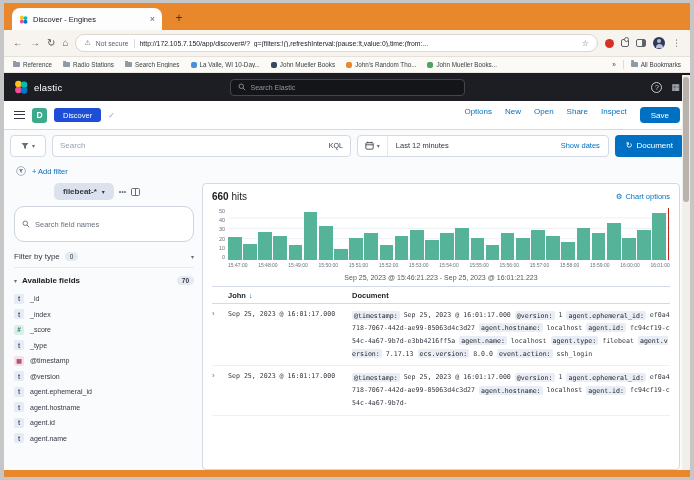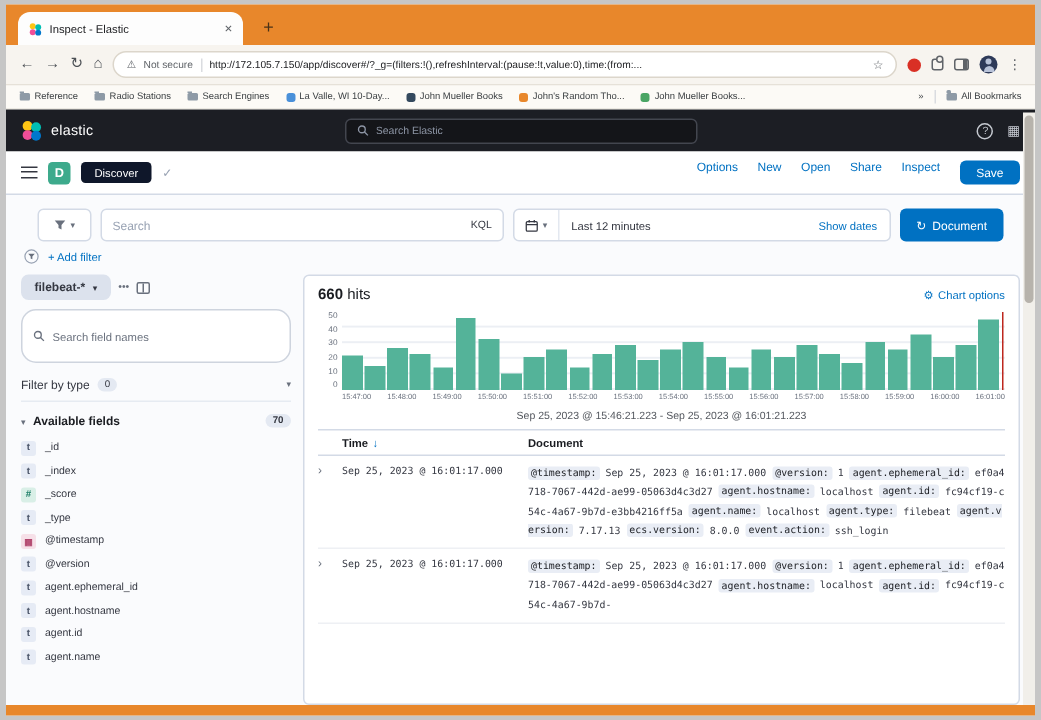--- a/index.html
+++ b/index.html
@@ -60,29 +60,29 @@
   .apps-grid { font-size:9px; }
 
   
   .kibana-header { height:29px; background:#fff; border-bottom:1px solid #D3DAE6; display:flex; align-items:center;
     gap:7px; padding:0 10px; flex:0 0 auto; }
   .hamburger { width:11px; height:9px; position:relative; }
   .hamburger span { position:absolute; left:0; right:0; height:1.4px; background:#343741; }
   .hamburger span:nth-child(1){top:0} .hamburger span:nth-child(2){top:3.6px} .hamburger span:nth-child(3){top:7.2px}
   .space-badge { width:15px; height:15px; border-radius:3px; background:#3DAA8C; color:#fff; font-weight:bold;
     font-size:8.5px; display:flex; align-items:center; justify-content:center; }
-  .crumb { background:#0f172a; color:#fff; font-size:7.5px; padding:2.5px 9px; border-radius:3px; }
+  .crumb { background:#1d4ed8; color:#fff; font-size:7.5px; padding:2.5px 9px; border-radius:3px; }
   .kh-check { color:#98A2B3; font-size:8px; }
   .kh-right { margin-left:auto; display:flex; align-items:flex-start; gap:13px; }
   .kh-link { color:#0071C2; font-size:8px; }
   .save-btn { background:#0071C2; color:#fff; border:0; font-size:8px; padding:3.5px 11px; border-radius:4px; font-family:inherit; }
 
   
   .app { flex:1; display:flex; flex-direction:column; background:#FAFBFD; min-height:0; }
-  .querybar { height:31px; display:flex; align-items:flex-end; gap:6px; padding:0 21px; flex:0 0 auto; }
+  .querybar { height:31px; display:flex; align-items:center; gap:6px; padding:0 6px; flex:0 0 auto; }
   .qb-filter-dd { width:36px; height:22px; border:1px solid #D3DAE6; background:#fff; border-radius:4px;
     display:flex; align-items:center; justify-content:center; gap:3px; color:#69707D; }
   .qb-search { flex:1; height:22px; border:1px solid #D3DAE6; background:#fff; border-radius:4px;
     display:flex; align-items:center; padding:0 7px; gap:5px; }
   .qb-search input { flex:1; border:0; outline:0; font-size:8px; color:#343741; font-family:inherit; background:transparent; }
   .qb-search input::placeholder { color:#98A2B3; }
   .kql { font-size:7px; color:#343741; }
   .qb-date { flex:0 0 252px; height:22px; border:1px solid #D3DAE6; background:#fff; border-radius:4px;
     display:flex; align-items:center; }
   .qb-date .cal-btn { display:flex; align-items:center; gap:3px; padding:0 7px; border-right:1px solid #E3E8F0;
@@ -92,21 +92,21 @@
   .refresh-btn { height:22px; background:#0071C2; color:#fff; border:0; border-radius:4px; font-size:8px;
     padding:0 11px; display:flex; align-items:center; gap:4px; font-family:inherit; }
   .filterrow { height:20px; display:flex; align-items:center; gap:6px; padding:0 12px; flex:0 0 auto; }
   .addfilter { color:#0071C2; font-size:7.5px;text-align:center; }
 
   
   .content { flex:1; display:flex; gap:8px; padding:2px 10px 0 10px; min-height:0; }
   .sidebar { flex:0 0 180px; display:flex; flex-direction:column; gap:6px; min-height:0; }
   .sb-top { display:flex; align-items:center; gap:5px; }
   .dataview-btn { background:#DCE2ED; border:0; border-radius:5px; padding:4px 9px; font-size:8px; font-weight:bold;
-    color:#343741; display:flex; align-items:center; gap:5px; font-family:inherit; }
+    color:#343741; display:flex; align-items:center; gap:5px; font-family:inherit;margin-left:40px; }
   .sb-ico-btn { color:#69707D; font-size:7px; background:none; border:0; }
   .cols-ico { display:inline-block; width:9px; height:8px; border:1.2px solid #69707D; border-radius:1.5px; position:relative; }
   .cols-ico::before { content:''; position:absolute; left:3px; top:0; bottom:0; width:1.2px; background:#69707D; }
   .sb-search { height:36px; border:1px solid #CED4DE; border-radius:10px; background:#fff;
     display:flex; align-items:center; gap:5px; padding:0 7px; }
   .sb-search input { flex:1; border:0; outline:0; font-size:7.5px; color:#343741; background:transparent; font-family:inherit; }
   .sb-search input::placeholder { color:#69707D; }
   .sb-type { height:20px; display:flex; align-items:center; gap:5px; font-size:8px; color:#343741;
     border-bottom:1px solid #E6EBF2; padding-bottom:3px; }
   .count-pill { background:#E4E9F2; color:#343741; border-radius:8px; font-size:6.5px; padding:1px 5px; }
@@ -166,21 +166,21 @@
   <div class="tabstrip">
     <div class="tab">
       <span class="favicon-elastic">
         <svg width="9" height="9" viewBox="0 0 32 32">
             <circle cx="10" cy="9" r="7" fill="#FEC514"></circle>
             <circle cx="23" cy="11" r="7" fill="#00BFB3"></circle>
             <circle cx="10" cy="23" r="7" fill="#F04E98"></circle>
             <circle cx="23" cy="24" r="7" fill="#0077CC"></circle>
           </svg>
       </span>
-      <span>Inspect - Elastic</span>
+      <span>Discover - Engines</span>
       <span class="close">×</span>
     </div>
     <div class="newtab">+</div>
   </div>
 
   <div class="navbar">
     <span class="nav-ico">←</span>
     <span class="nav-ico">→</span>
     <span class="nav-ico">↻</span>
     <span class="nav-ico">⌂</span>
@@ -464,21 +464,21 @@
               <div>15:59:00</div>
               <div>16:00:00</div>
               <div>16:01:00</div>
             </div>
         </div>
         <div class="chart-caption">Sep 25, 2023 @ 15:46:21.223 - Sep 25, 2023 @ 16:01:21.223</div>
 
         <div class="thead">
           <span class="col-expand"></span>
           <span class="col-time">
-            <span>Time</span>
+            <span>John</span>
             <span class="sort-ico">↓</span>
           </span>
           <span class="col-doc">Document</span>
         </div>
         <div class="tbody">
             <div class="trow">
               <span class="expander">›</span>
               <span class="tcell-time">Sep 25, 2023 @ 16:01:17.000</span>
               <span class="tcell-doc"><span class="fchip">@timestamp:</span> Sep 25, 2023 @ 16:01:17.000  <span class="fchip">@version:</span> 1  <span class="fchip">agent.ephemeral_id:</span> ef0a4718-7067-442d-ae99-05063d4c3d27  <span class="fchip">agent.hostname:</span> localhost  <span class="fchip">agent.id:</span> fc94cf19-c54c-4a67-9b7d-e3bb4216ff5a  <span class="fchip">agent.name:</span> localhost  <span class="fchip">agent.type:</span> filebeat  <span class="fchip">agent.version:</span> 7.17.13  <span class="fchip">ecs.version:</span> 8.0.0  <span class="fchip">event.action:</span> ssh_login  </span>
             </div>

